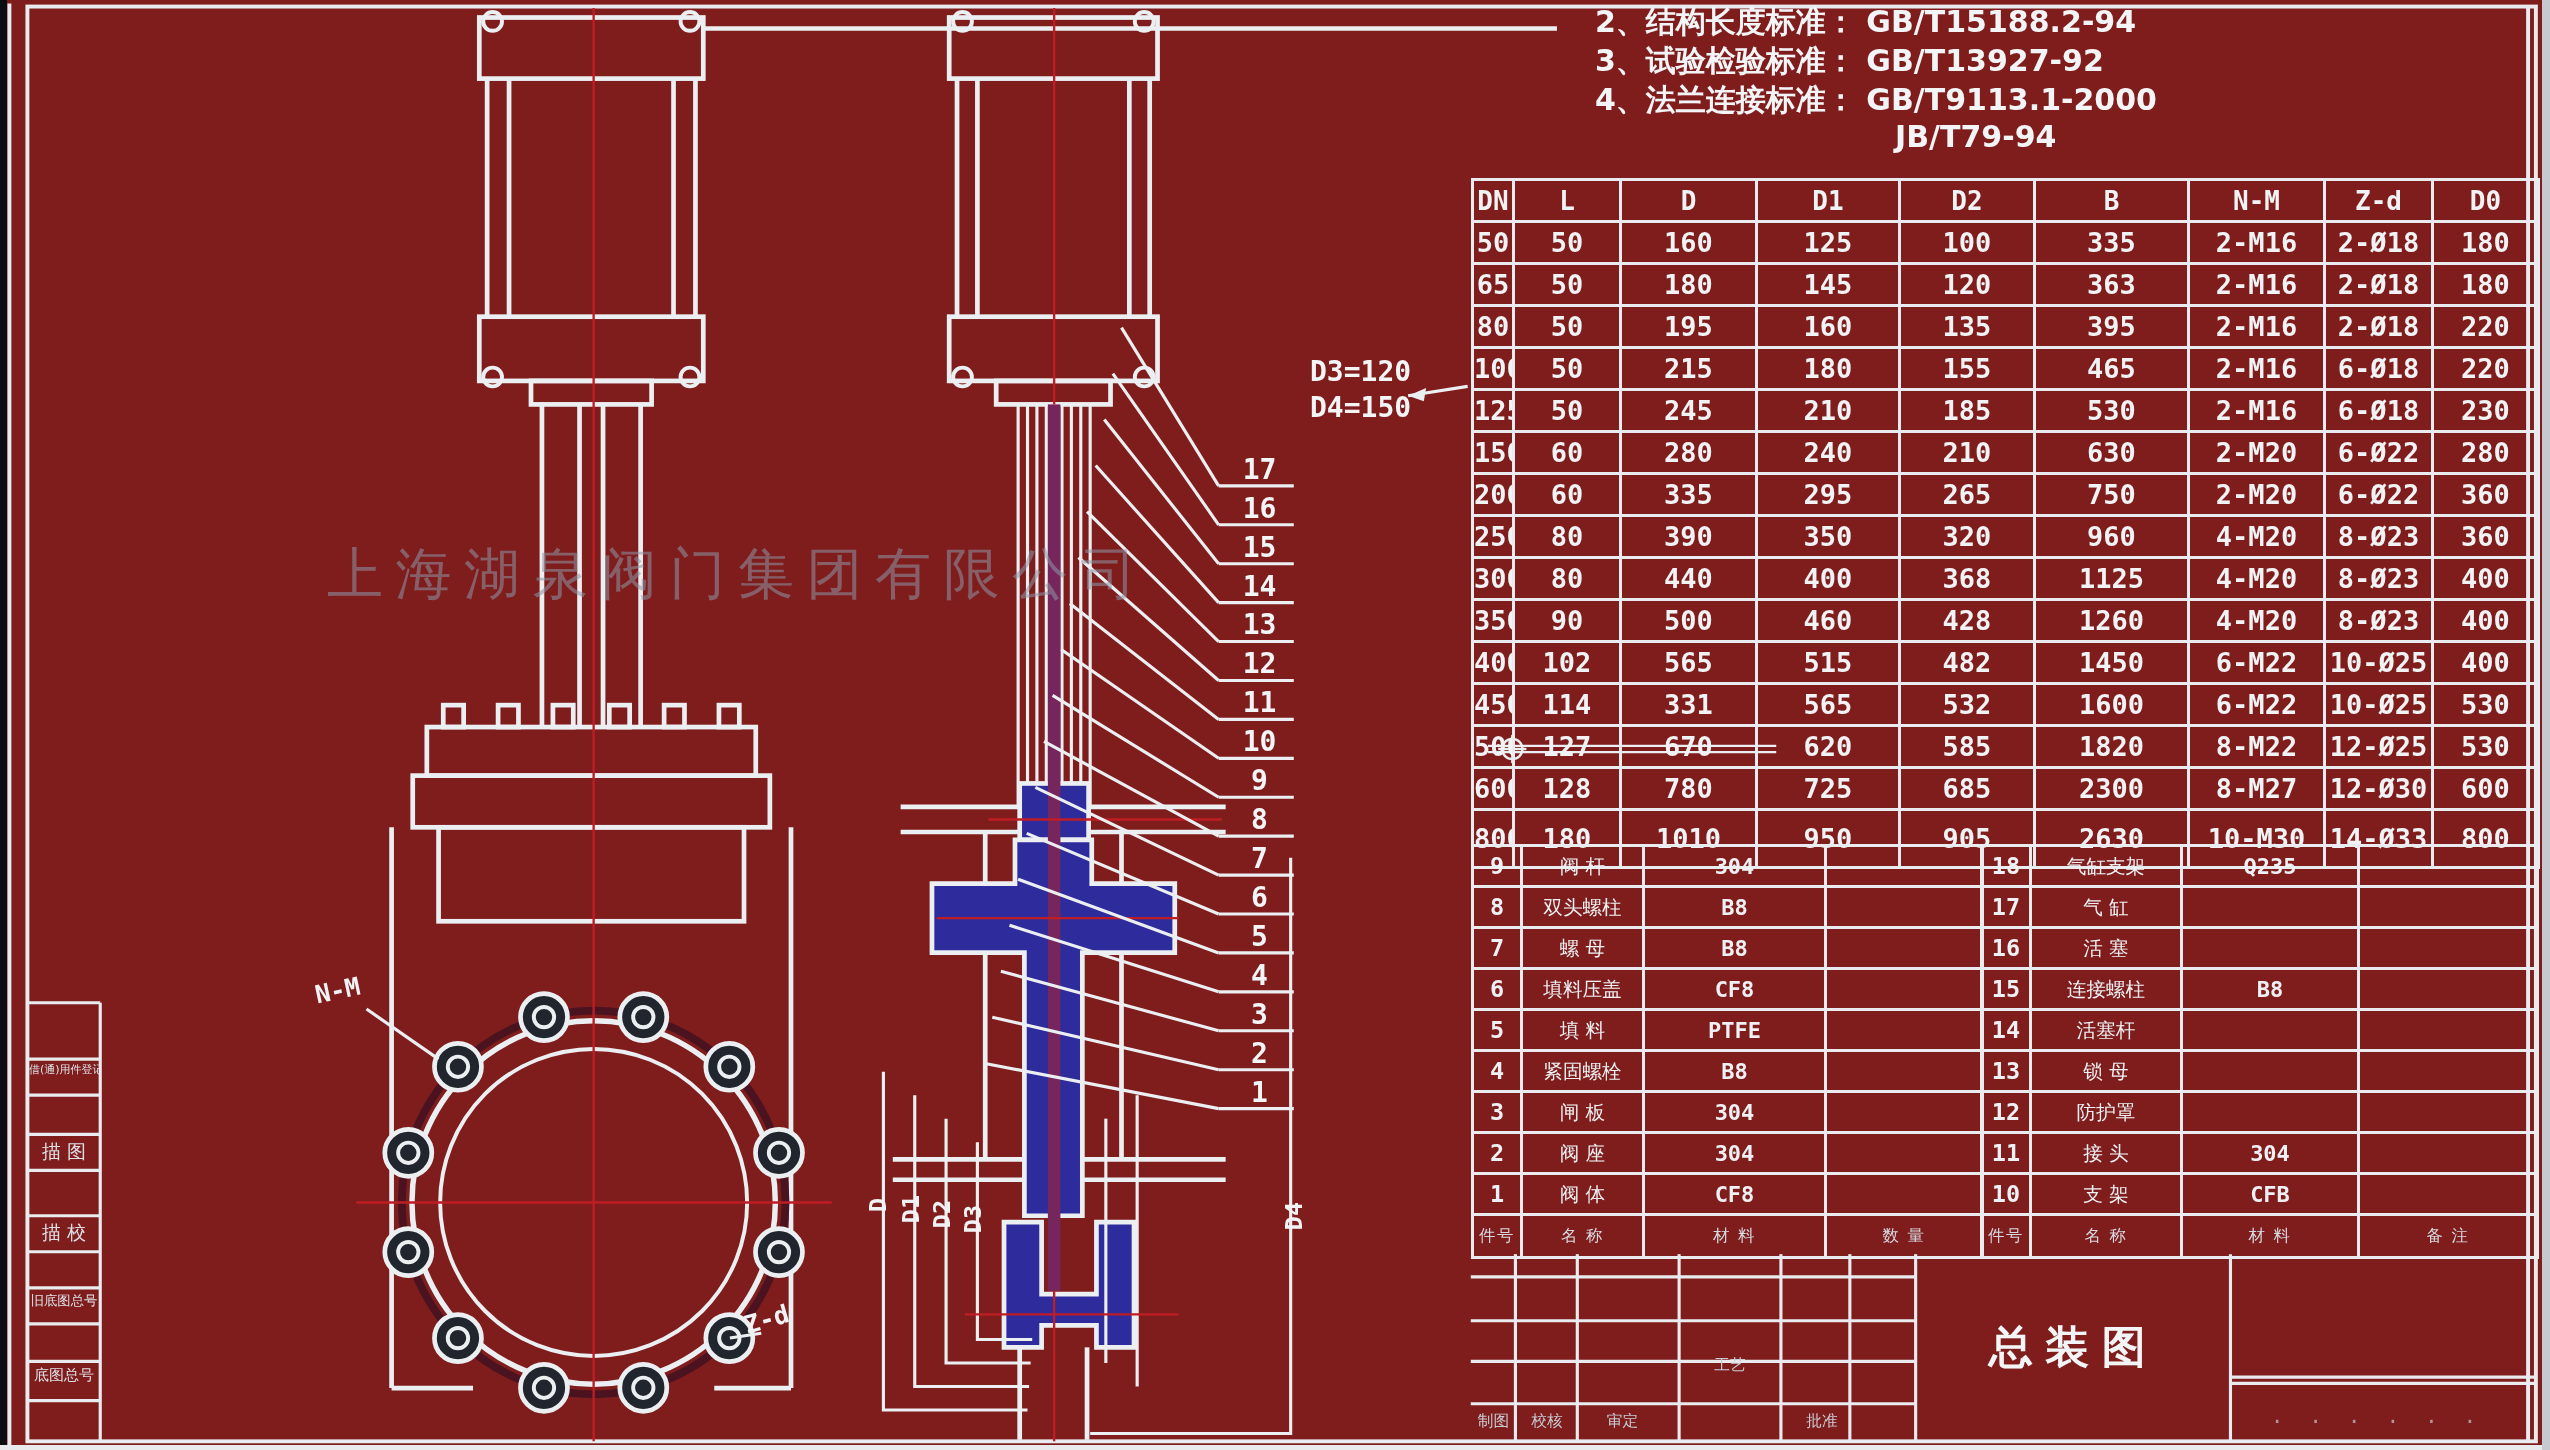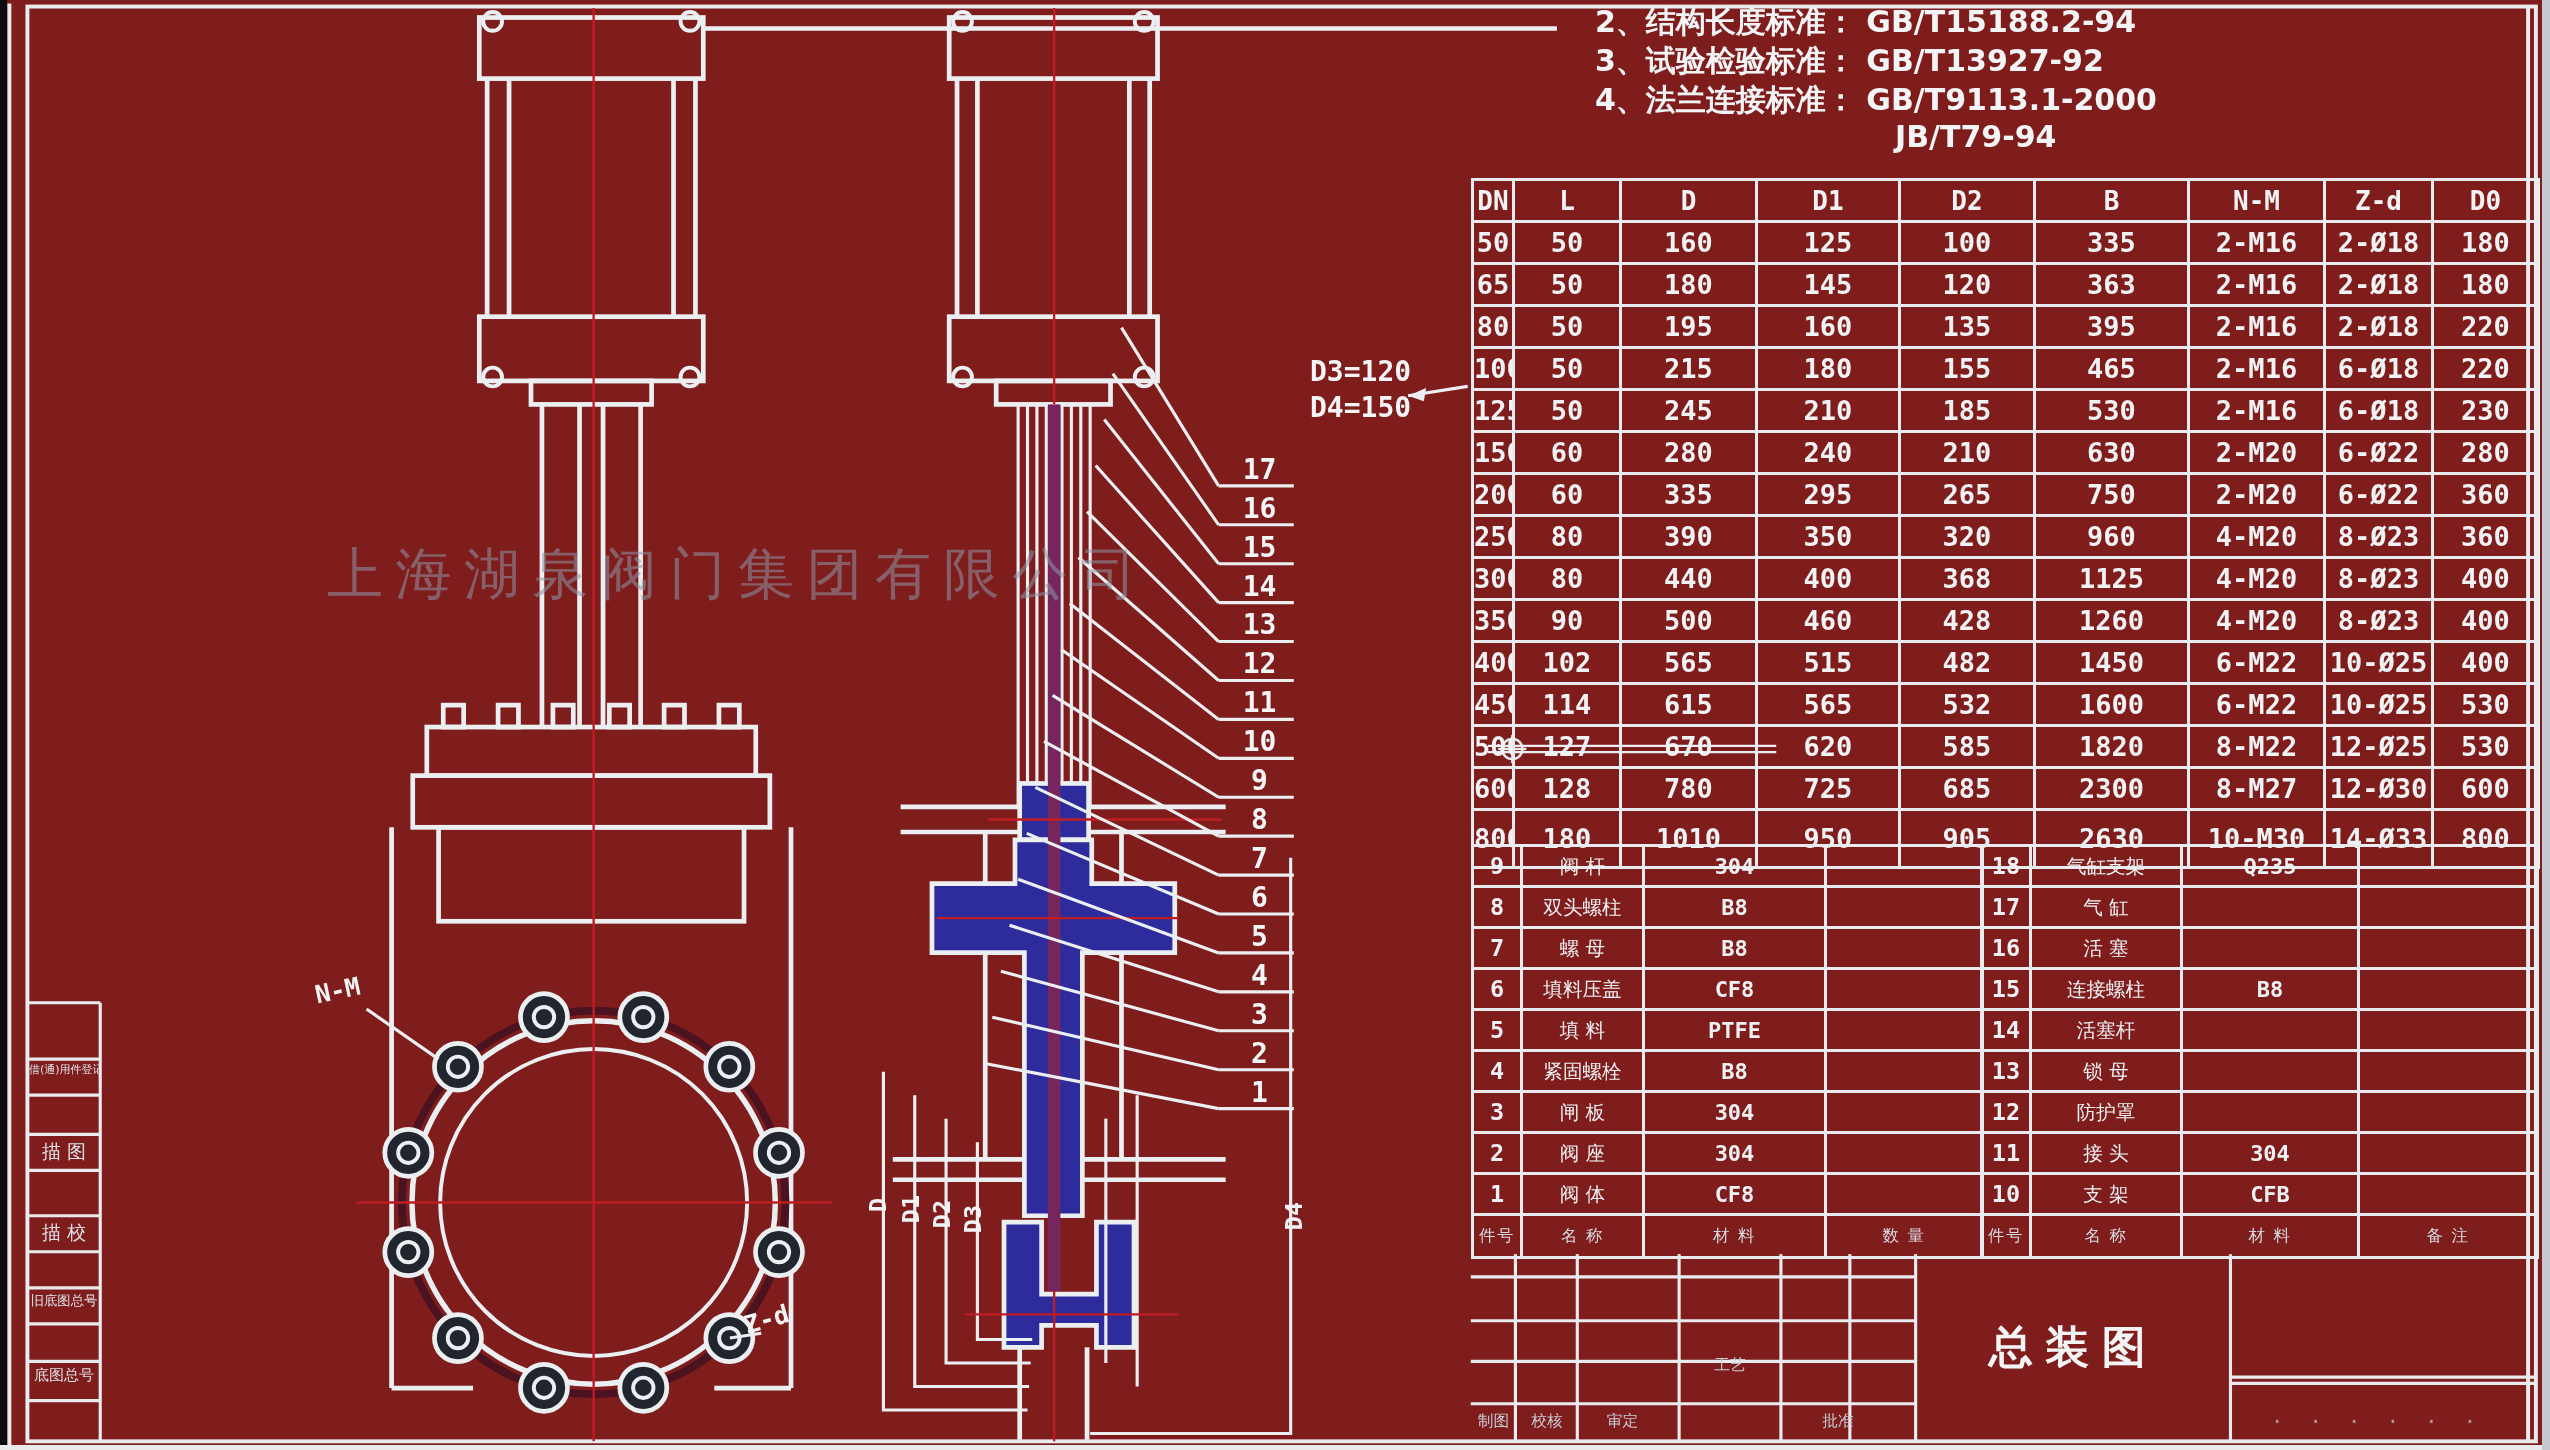--- a/index.html
+++ b/index.html
@@ -434,21 +434,21 @@
             <td>515</td>
             <td>482</td>
             <td>1450</td>
             <td>6-M22</td>
             <td>10-Ø25</td>
             <td>400</td>
           </tr>
           <tr class="">
             <td>450</td>
             <td>114</td>
-            <td>615</td>
+            <td>331</td>
             <td>565</td>
             <td>532</td>
             <td>1600</td>
             <td>6-M22</td>
             <td>10-Ø25</td>
             <td>530</td>
           </tr>
           <tr class="">
             <td>500</td>
             <td>127</td>
@@ -657,18 +657,18 @@
       <div class="mlabel" style="top: 1292px; font-size: 13.3px;">旧底图总号</div>
       <div class="mlabel" style="top: 1366px; font-size: 15px;">底图总号</div>
     </div>
 
   <div id="assembly-title">总装图</div>
   <div id="signs-host">
       <div class="sign" style="left: 1471px; top: 1411px; width: 45px;">制图</div>
       <div class="sign" style="left: 1516px; top: 1411px; width: 62px;">校核</div>
       <div class="sign" style="left: 1577px; top: 1411px; width: 91px;">审定</div>
       <div class="sign" style="left: 1679px; top: 1355px; width: 102px;">工艺</div>
-      <div class="sign" style="left: 1781px; top: 1411px; width: 82px; padding-left: 16px;">批准</div>
+      <div class="sign" style="left: 1781px; top: 1411px; width: 82px;">批准</div>
     </div>
   <div id="corner-marks">· · ·   · ·  ·</div>
 
 </div>
 
 
 </body></html>

